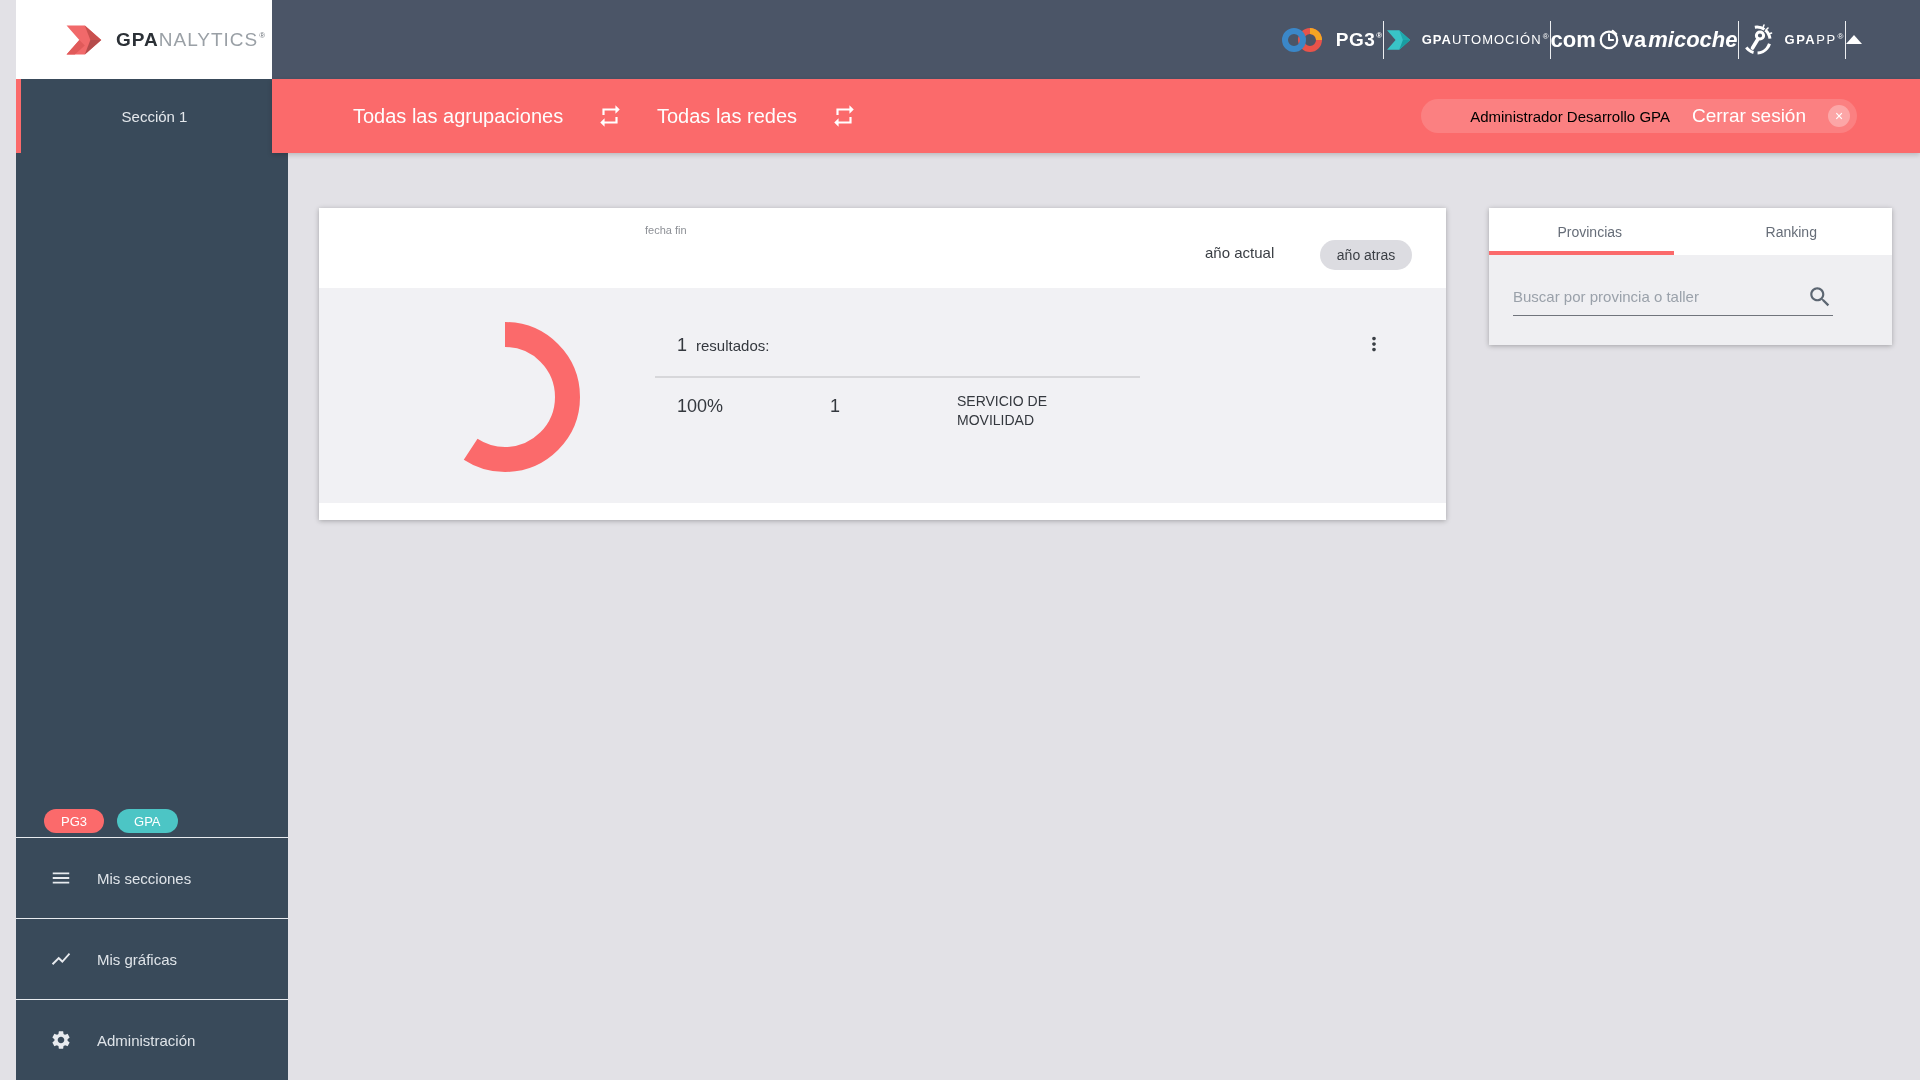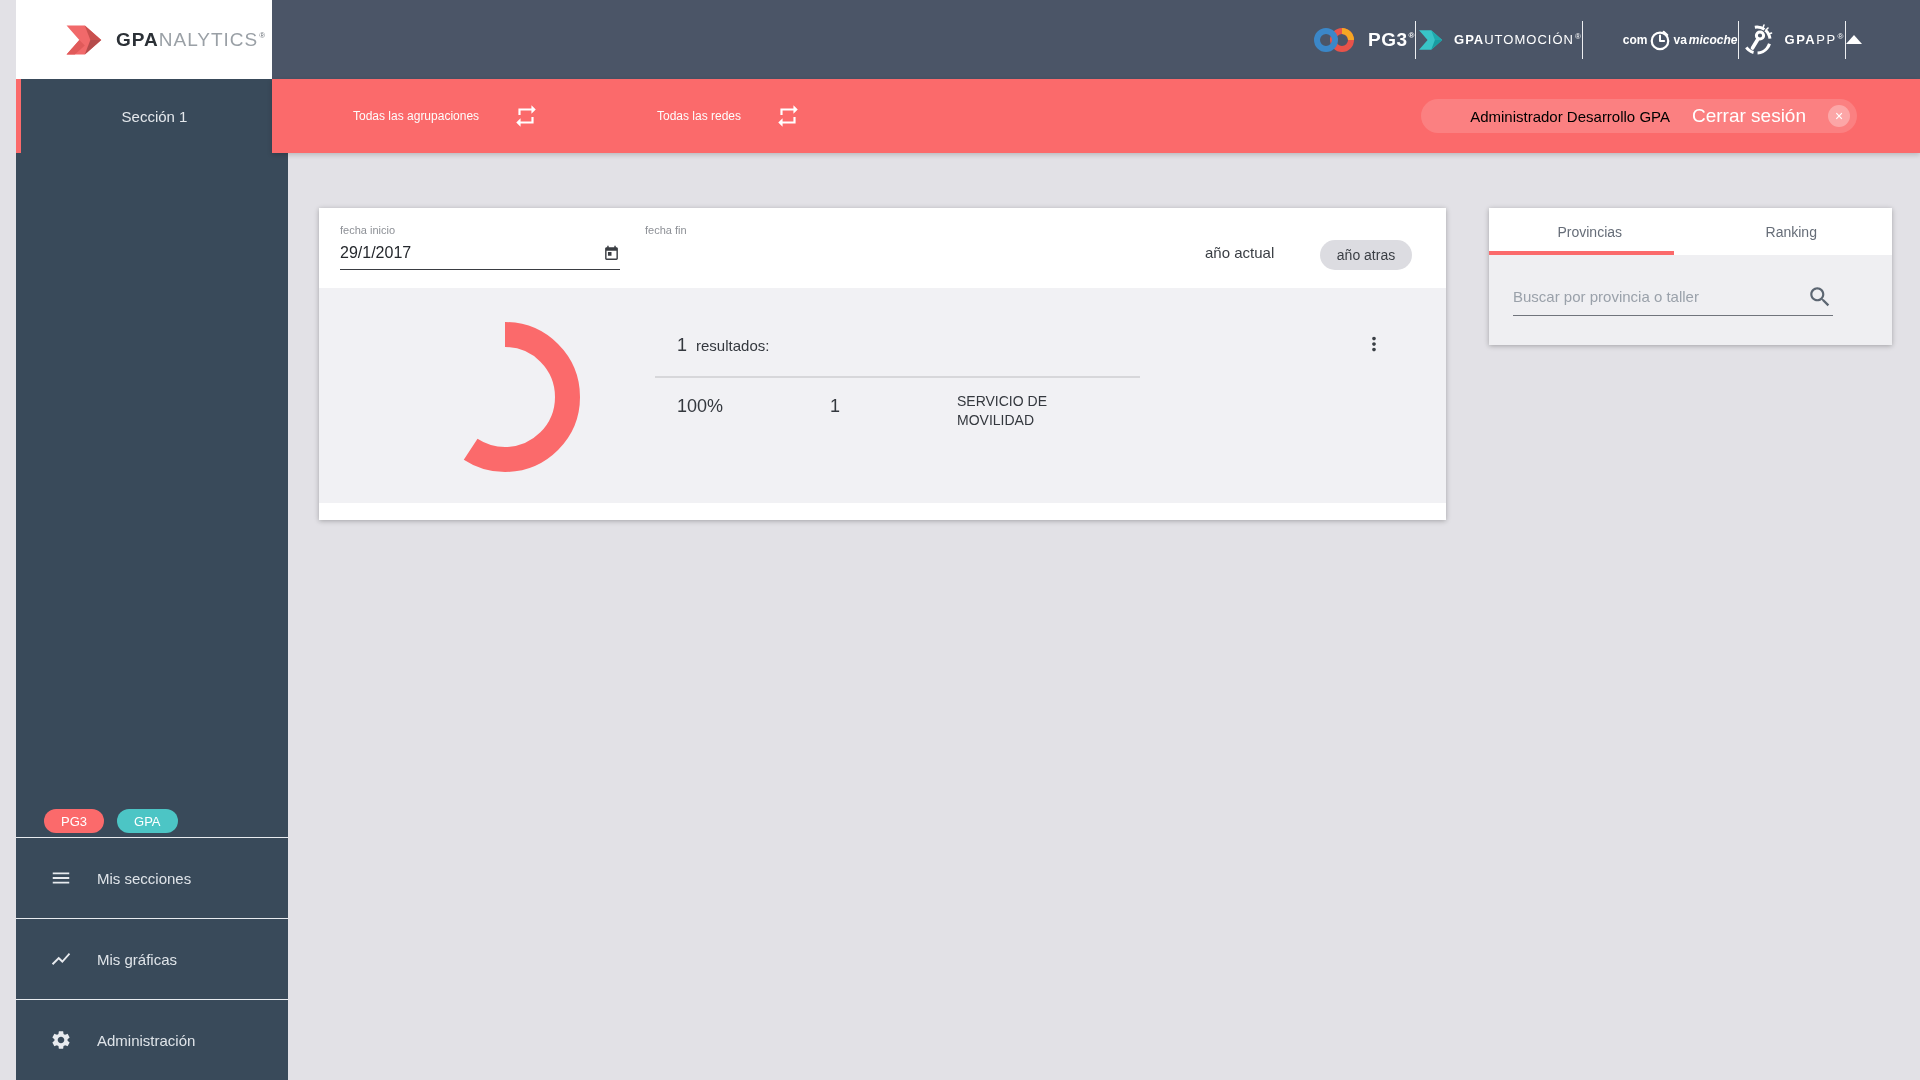--- a/index.html
+++ b/index.html
@@ -16,36 +16,36 @@
     position:absolute; left:272px; top:0; width:1648px; height:79px;
     background:#4b5567; display:flex; align-items:center; justify-content:flex-end;
     padding-right:58px;
   }
   .vdiv { width:1px; height:38px; background:rgba(255,255,255,.9); }
   .logo-group { display:flex; align-items:center; gap:10px; color:#fff; white-space:nowrap; }
   .pg3-text { font-size:19px; font-weight:bold; letter-spacing:.5px; }
   .reg { font-size:8px; vertical-align:super; margin-left:1px; }
   .auto-text { font-size:13px; letter-spacing:1px; }
   .auto-text b { font-weight:bold; }
-  .coche-text { font-size:12px; font-weight:bold; display:flex; align-items:center; gap:2px;margin-left:40px; }
+  .coche-text { font-size:22px; font-weight:bold; display:flex; gap:2px; }
   .coche-italic { font-style:italic; }
   .gpapp-text { font-size:13px; letter-spacing:1.5px; }
   .gpapp-text b { font-weight:bold; }
   .tri-up {
     width:0; height:0; border-left:8px solid transparent; border-right:8px solid transparent;
     border-bottom:9px solid #fff; cursor:pointer;
   }
 
   
   .toolbar {
     position:absolute; left:272px; top:79px; width:1648px; height:74px;
     background:#fb6a6b; box-shadow:0 2px 5px rgba(0,0,0,.18); color:#fff;
   }
   .tb-filter { position:absolute; top:0; height:74px; display:flex; align-items:center; gap:34px; cursor:pointer; }
-  .tb-filter .lbl { font-size:12px; color:#fdfdfd; }
+  .tb-filter .lbl { font-size:20px; color:#fdfdfd; }
   .chip {
     position:absolute; right:63px; top:20px; height:34px; border-radius:17px;
     background:rgba(255,255,255,.15); display:flex; align-items:center;
     padding:0 7px 0 22px; gap:22px; cursor:pointer;
   }
   .chip-user { font-size:15px; color:#000000;margin-left:27px; }
   .chip-logout { font-size:19px; color:#fff; background:none; border:none; font-family:inherit; cursor:pointer; padding:0; }
   .chip-x {
     width:22px; height:22px; border-radius:50%; background:rgba(255,255,255,.3);
     display:flex; align-items:center; justify-content:center; color:#fff; font-size:14px; cursor:pointer;
@@ -244,31 +244,20 @@
     <div class="chip">
       <span class="chip-user">Administrador Desarrollo GPA</span>
       <button class="chip-logout">Cerrar sesión</button>
       <span class="chip-x">×</span>
     </div>
   </div>
 
   <section class="card">
     <div class="card-gray"></div>
 
-    <div class="date-field df-inicio">
-      <div class="lbl">fecha inicio</div>
-      <div class="date-row">
-        <input type="text" value="29/1/2017" style="">
-        <button class="cal-btn">
-          <svg width="17" height="17" viewBox="0 0 24 24">
-            <path fill="#3a3d42" d="M19 3h-1V1h-2v2H8V1H6v2H5c-1.11 0-1.99.9-1.99 2L3 19c0 1.1.89 2 2 2h14c1.1 0 2-.9 2-2V5c0-1.1-.9-2-2-2zm0 16H5V8h14v11zM7 10h5v5H7z"></path>
-          </svg>
-        </button>
-      </div>
-    </div>
 
     <div class="date-field df-fin">
       <div class="lbl">fecha fin</div>
     </div>
 
     <button class="btn-year">año actual</button>
     <button class="pill-year">año atras</button>
 
     <div class="donut">
       <svg width="150" height="150" viewBox="0 0 150 150">

